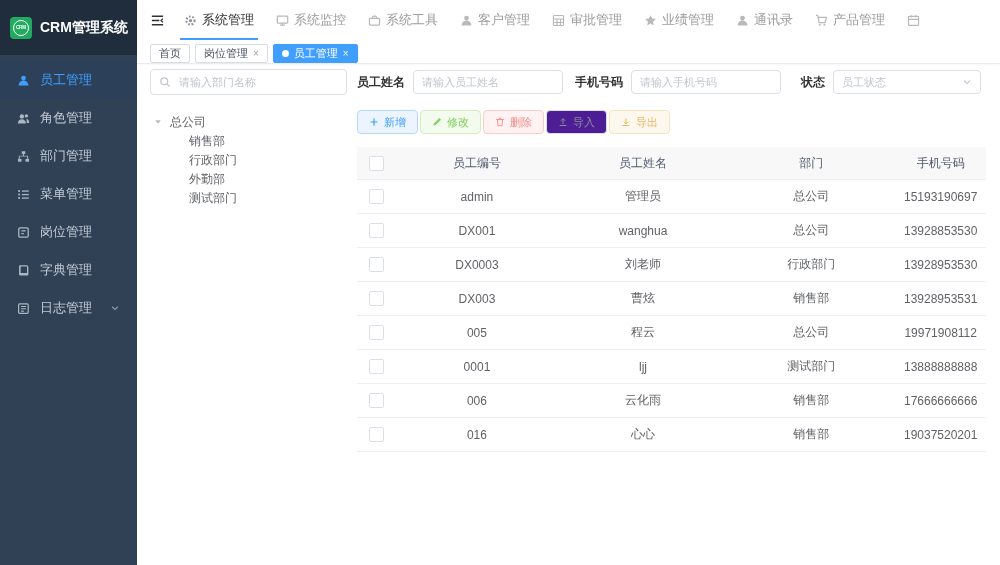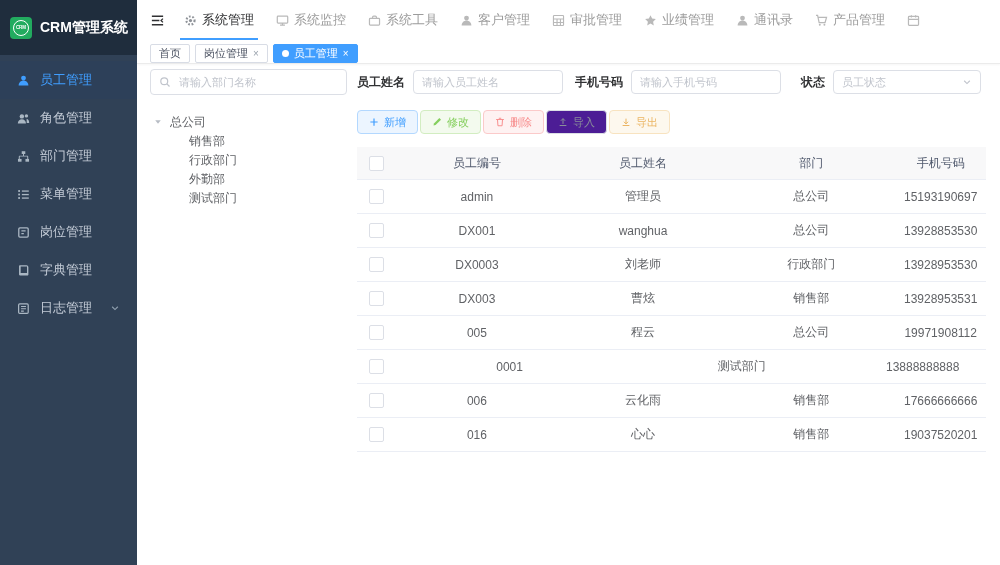--- a/index.html
+++ b/index.html
@@ -445,20 +445,21 @@
               <div class="td td-2">程云</div>
               <div class="td td-3">总公司</div>
               <div class="td td-4">19971908112</div>
             </div>
 
             <div class="tr">
               <div class="td td-cb">
                 <span class="checkbox"></span>
               </div>
               <div class="td td-1">0001</div>
+              <div class="td td-2">ljj</div>
               <div class="td td-3">测试部门</div>
               <div class="td td-4">13888888888</div>
             </div>
 
             <div class="tr">
               <div class="td td-cb">
                 <span class="checkbox"></span>
               </div>
               <div class="td td-1">006</div>
               <div class="td td-2">云化雨</div>

